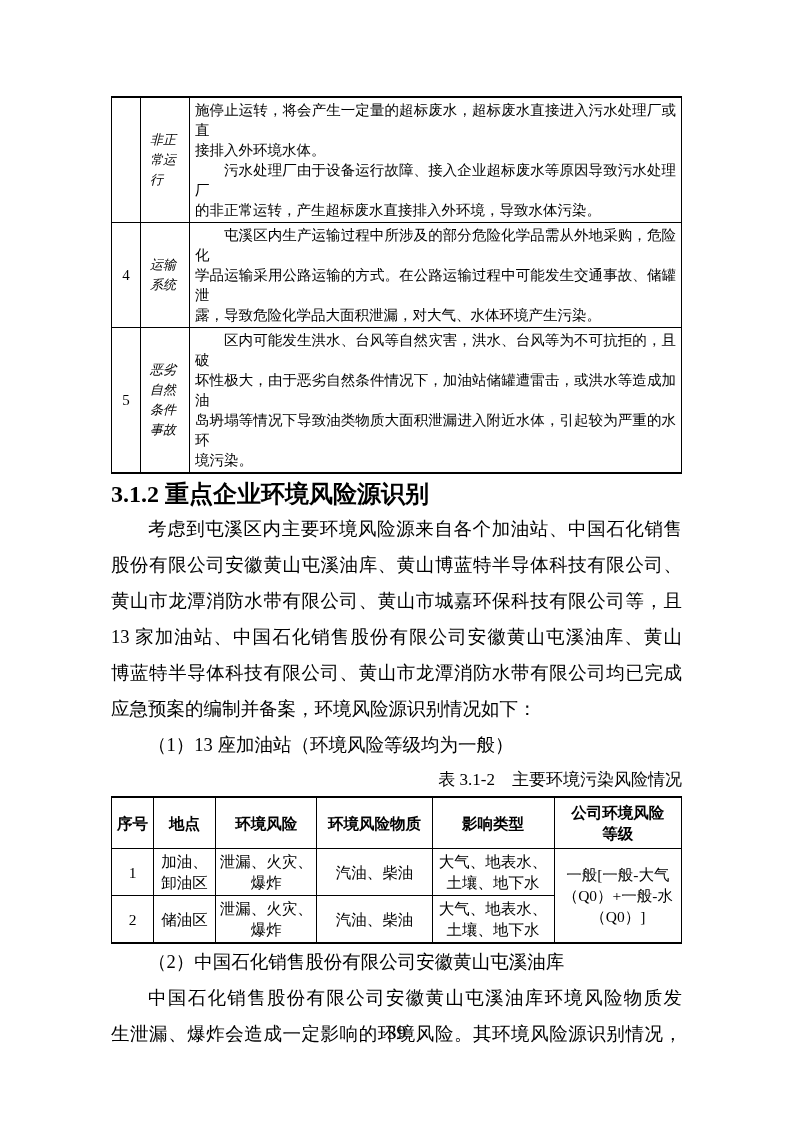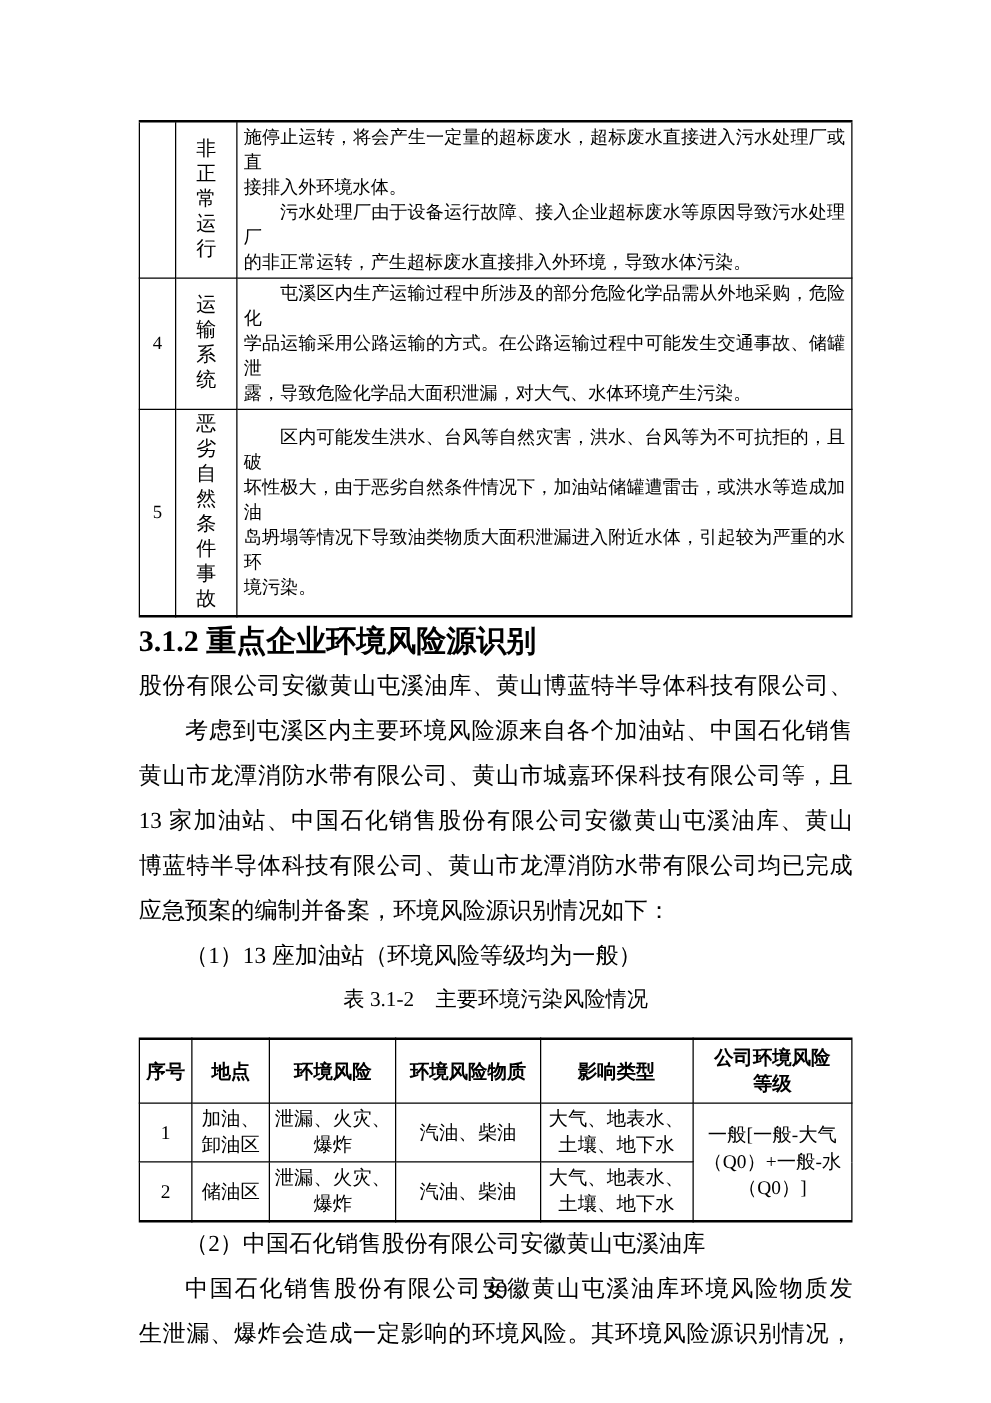--- a/index.html
+++ b/index.html
@@ -14,31 +14,31 @@
   .line.indent{text-indent:2em;}
   .line.fill{text-align:justify;text-align-last:justify;text-justify:inter-character;}
 
   
   .tbl{width:100%;border-collapse:collapse;table-layout:fixed;
        border-top:2.5px solid #000;border-bottom:2.5px solid #000;}
   .tbl th,.tbl td{border:1px solid #000;vertical-align:middle;}
 
   
   .t1 .c-num{text-align:center;font-size:15px;}
-  .t1 .c-label{text-align:center;font-size:16px;line-height:20px;padding:2px 9px;}
+  .t1 .c-label{font-size:13px;line-height:20px;padding:2px 9px;font-style:italic;}
   .t1 .c-text{padding:2px 5px;margin-left:28px;}
   .t1 .c-text .line{font-size:14.5px;line-height:20px;}
 
   
   .heading{font-weight:bold;font-size:24px;line-height:30px;margin:5px 0 2px 0;}
   .para{margin:0;}
   .para .line{font-size:18.5px;line-height:36px;}
 
   
-  .caption{text-align:center;font-size:17px;line-height:29px;margin:2px 0 16px 0;}
+  .caption{text-align:right;font-size:17px;line-height:29px;margin:2px 0 2px 0;}
   .t2 th{font-weight:bold;font-size:15.5px;line-height:21px;padding:4px 2px;text-align:center;}
   .t2 td{font-size:15.5px;line-height:21px;text-align:center;padding:2px 1px;}
   .t2 th.h5{padding:4px 13px;}
   .t2 td.c-grade{padding:2px 7px;text-align:center;}
 
   .page-number{position:absolute;top:1022px;left:0;width:100%;text-align:center;font-size:19px;}
 </style>
 </head>
 <body>
 
@@ -81,22 +81,22 @@
               <div class="line">境污染。</div>
             </td>
           </tr>
         </tbody>
     </table>
 
     <div class="heading">3.1.2 重点企业环境风险源识别</div>
 
     <div>
         <div class="para">
+          <div class="line fill indent">考虑到屯溪区内主要环境风险源来自各个加油站、中国石化销售</div>
           <div class="line fill">股份有限公司安徽黄山屯溪油库、黄山博蓝特半导体科技有限公司、</div>
-          <div class="line fill indent">考虑到屯溪区内主要环境风险源来自各个加油站、中国石化销售</div>
           <div class="line fill">黄山市龙潭消防水带有限公司、黄山市城嘉环保科技有限公司等，且</div>
           <div class="line fill">13 家加油站、中国石化销售股份有限公司安徽黄山屯溪油库、黄山</div>
           <div class="line fill">博蓝特半导体科技有限公司、黄山市龙潭消防水带有限公司均已完成</div>
           <div class="line">应急预案的编制并备案，环境风险源识别情况如下：</div>
         </div>
         <div class="para">
           <div class="line indent">（1）13 座加油站（环境风险等级均为一般）</div>
         </div>
       </div>
 

